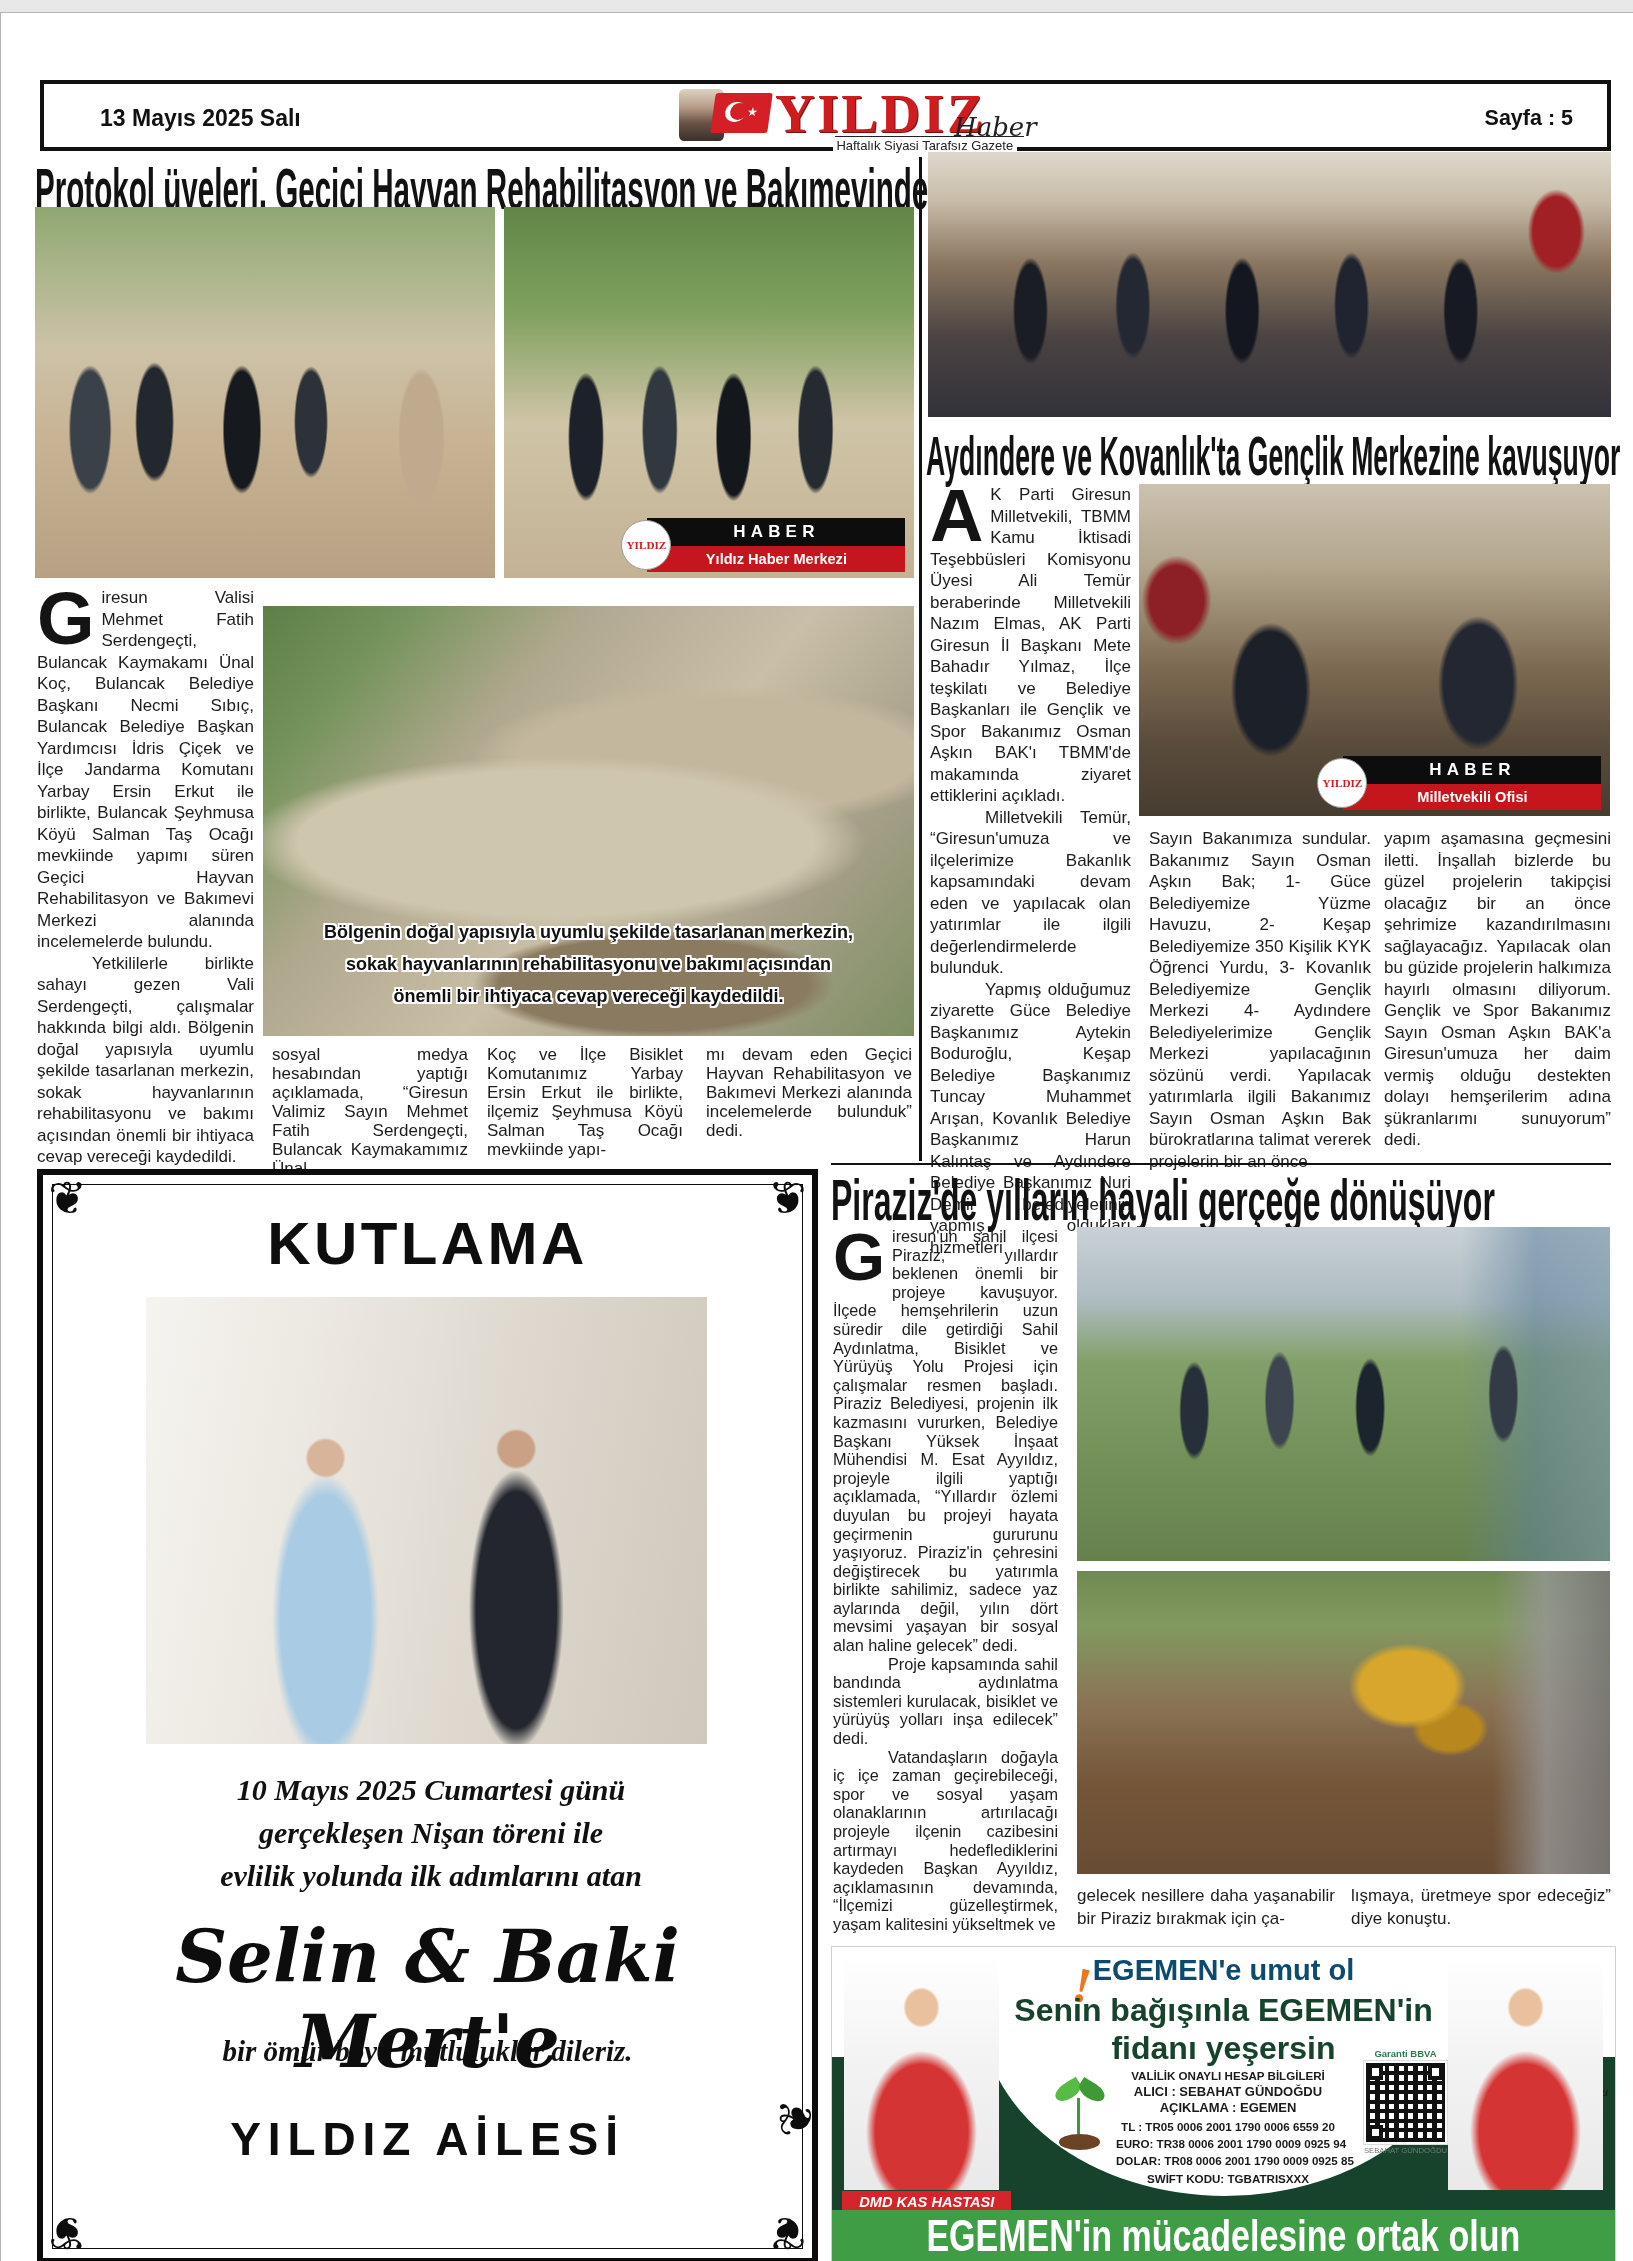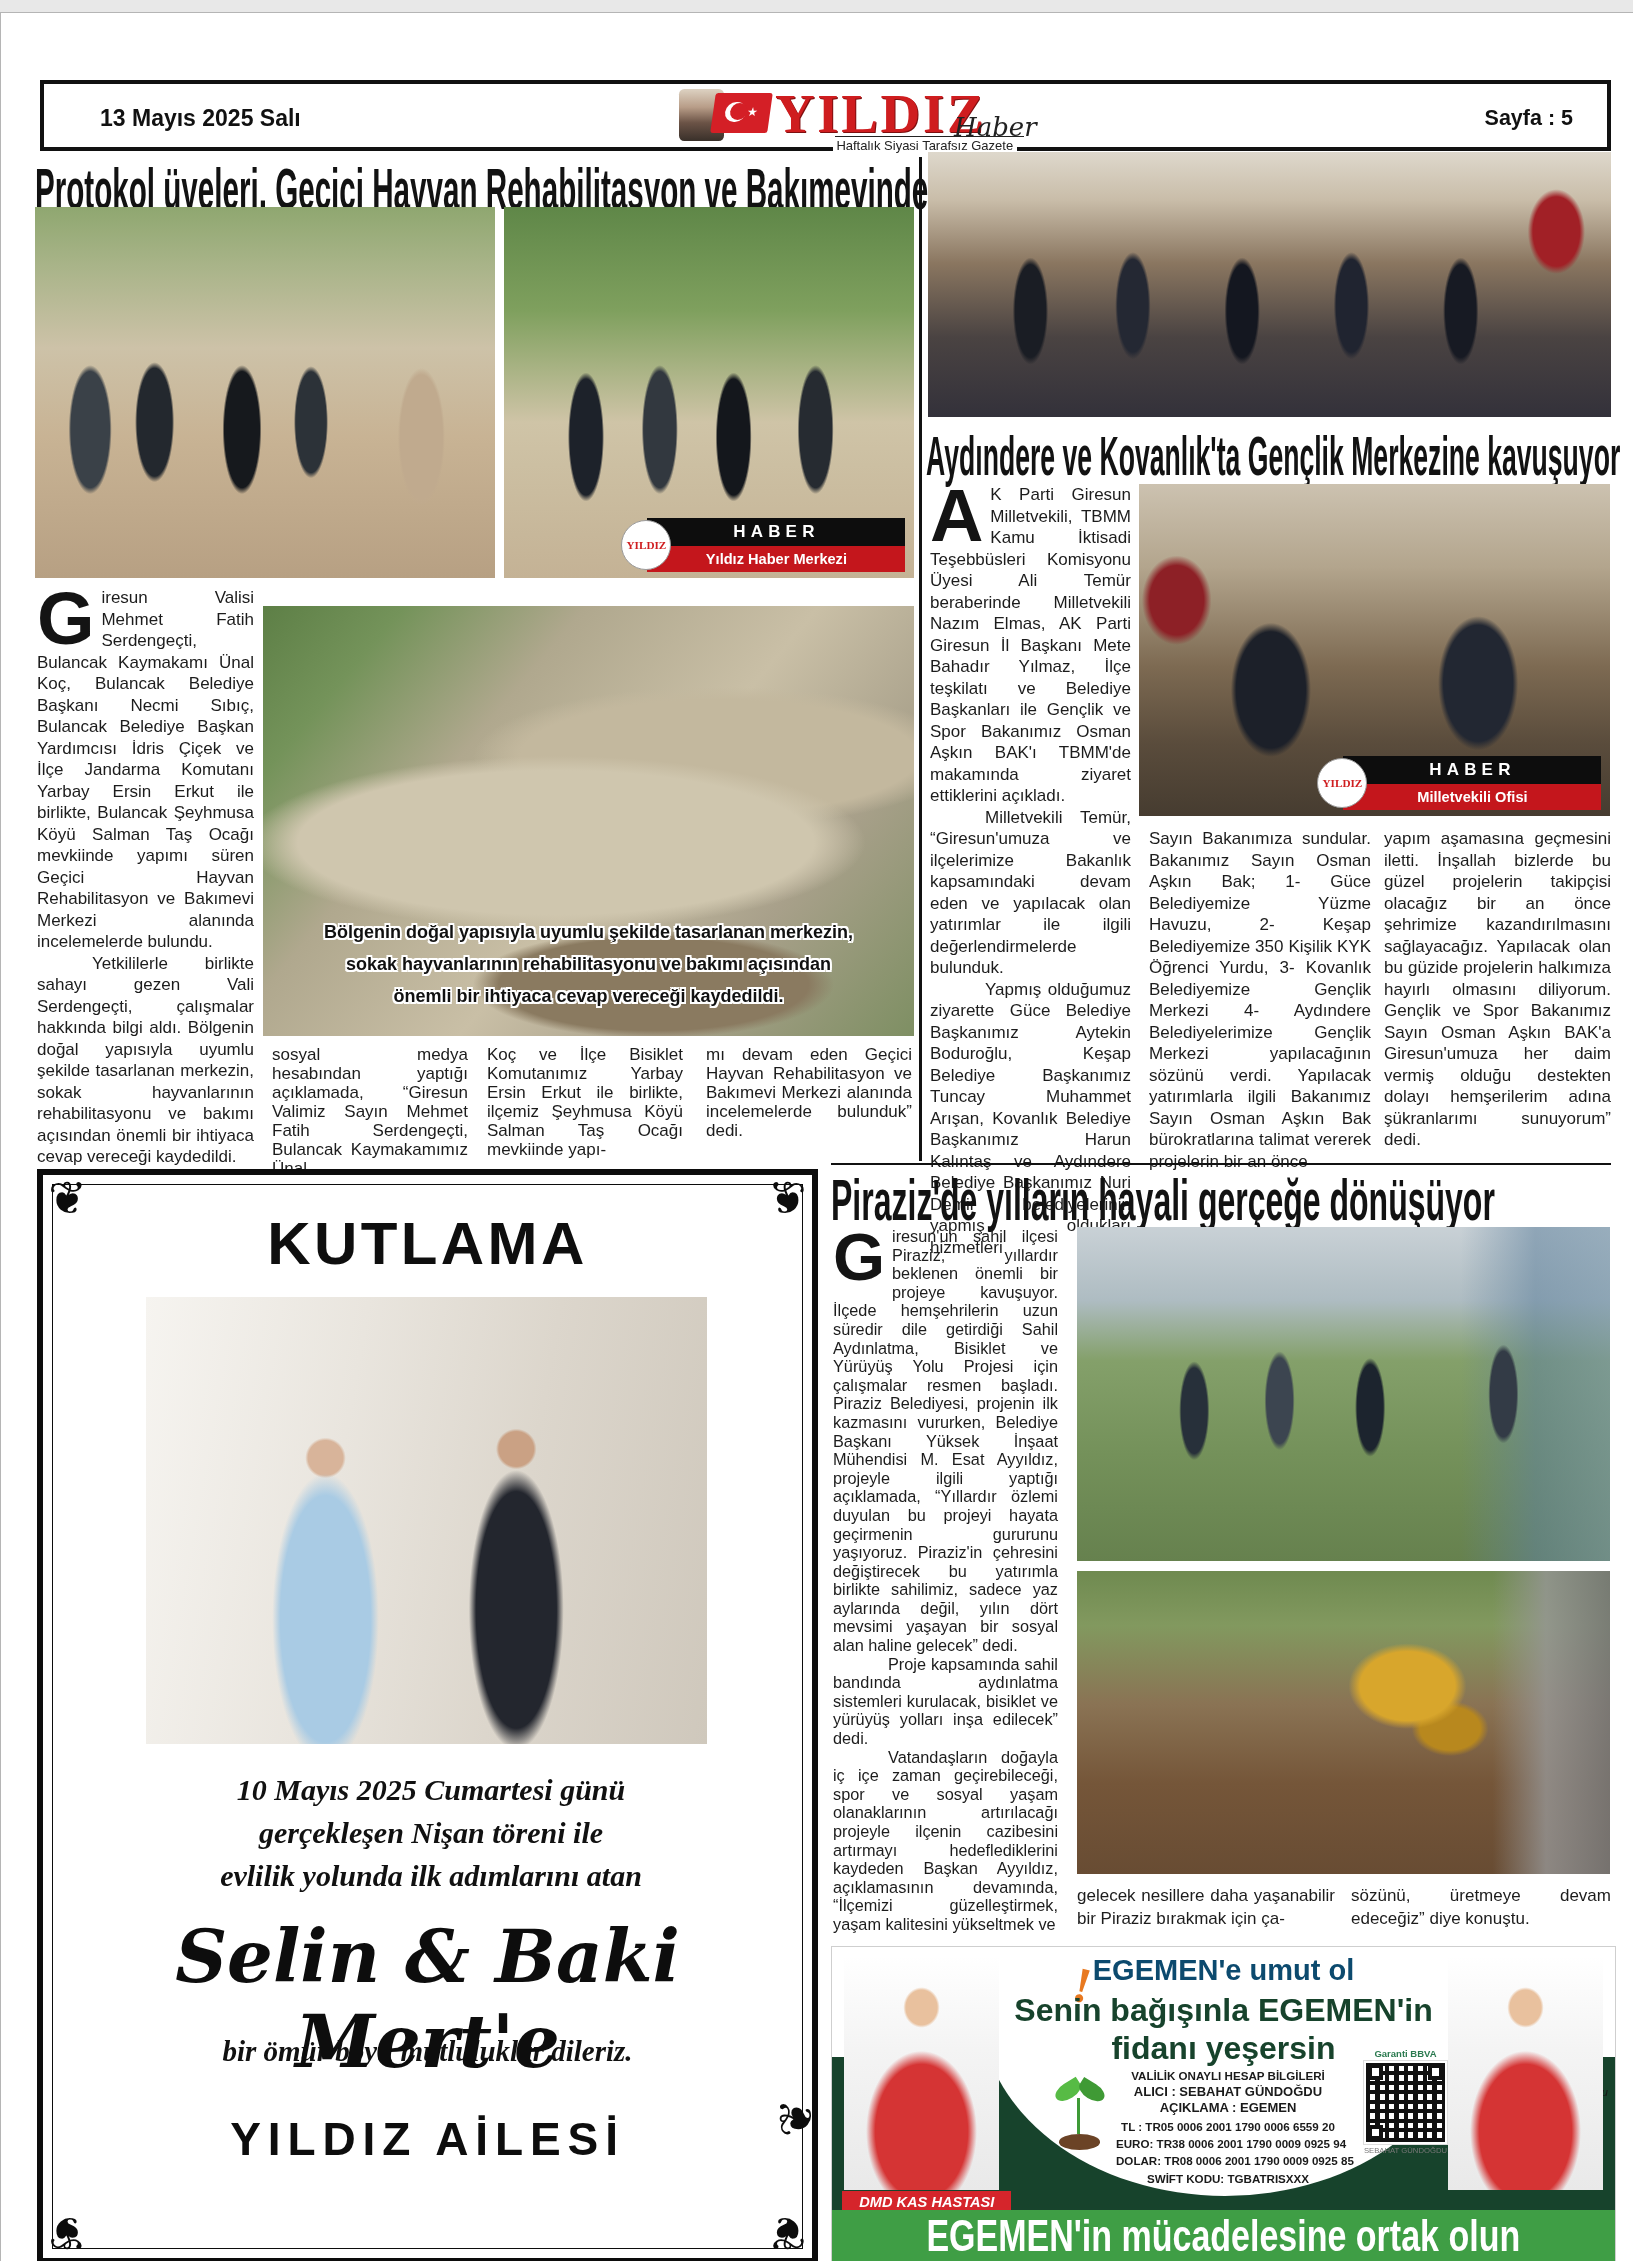--- a/index.html
+++ b/index.html
@@ -250,21 +250,21 @@
   <div class="abs body-sm" style="left:832px;top:1214px;width:225px;height:729px;line-height:18.6px;font-size:16.3px;">
     <p style="margin:0;"><span class="dropcap" style="font-size:67px;line-height:53px;">G</span><span>iresun'un sahil ilçesi Piraziz, yıllardır beklenen önemli bir projeye kavuşuyor. İlçede hemşehrilerin uzun süredir dile getirdiği Sahil Aydınlatma, Bisiklet ve Yürüyüş Yolu Projesi için çalışmalar resmen başladı. Piraziz Belediyesi, projenin ilk kazmasını vururken, Belediye Başkanı Yüksek İnşaat Mühendisi M. Esat Ayyıldız, projeyle ilgili yaptığı açıklamada, “Yıllardır özlemi duyulan bu projeyi hayata geçirmenin gururunu yaşıyoruz. Piraziz'in çehresini değiştirecek bu yatırımla birlikte sahilimiz, sadece yaz aylarında değil, yılın dört mevsimi yaşayan bir sosyal alan haline gelecek” dedi.</span></p>
     <p class="indent" style="margin:0;">Proje kapsamında sahil bandında aydınlatma sistemleri kurulacak, bisiklet ve yürüyüş yolları inşa edilecek” dedi.</p>
     <p class="indent" style="margin:0;">Vatandaşların doğayla iç içe zaman geçirebileceği, spor ve sosyal yaşam olanaklarının artırılacağı projeyle ilçenin cazibesini artırmayı hedeflediklerini kaydeden Başkan Ayyıldız, açıklamasının devamında, “İlçemizi güzelleştirmek, yaşam kalitesini yükseltmek ve</p>
   </div>
 
   <div class="abs photo ph-field" style="left:1076px;top:1214px;width:533px;height:334px;"></div>
   <div class="abs photo ph-excavator" style="left:1076px;top:1558px;width:533px;height:303px;"></div>
 
   <div class="abs body-sm" style="left:1076px;top:1871px;width:258px;height:55px;font-size:17px;line-height:23px;">gelecek nesillere daha yaşanabilir bir Piraziz bırakmak için ça-</div>
-  <div class="abs body-sm" style="left:1350px;top:1871px;width:260px;height:55px;font-size:17px;line-height:23px;">sözünü, üretmeye devam edeceğiz” diye konuştu.</div>
+  <div class="abs body-sm" style="left:1350px;top:1871px;width:260px;height:55px;font-size:17px;line-height:23px;">lışmaya, üretmeye spor edeceğiz” diye konuştu.</div>
 
   <div class="abs kutlama">
     <div class="kutlama-inner"></div>
     <div class="k-orn" style="left:5.2px;top:0px;">❦</div>
     <div class="k-orn" style="right:5.2px;top:0px;transform:scaleX(-1);">❦</div>
     <div class="k-orn" style="left:5.2px;bottom:1.7px;transform:scaleY(-1);">❦</div>
     <div class="k-orn" style="right:5.2px;bottom:1.7px;transform:scale(-1,-1);">❦</div>
     <div class="k-orn" style="right:-3.4px;top:920px;transform:rotate(-90deg);">❦</div>
 
     <div class="abs k-title">KUTLAMA</div>

